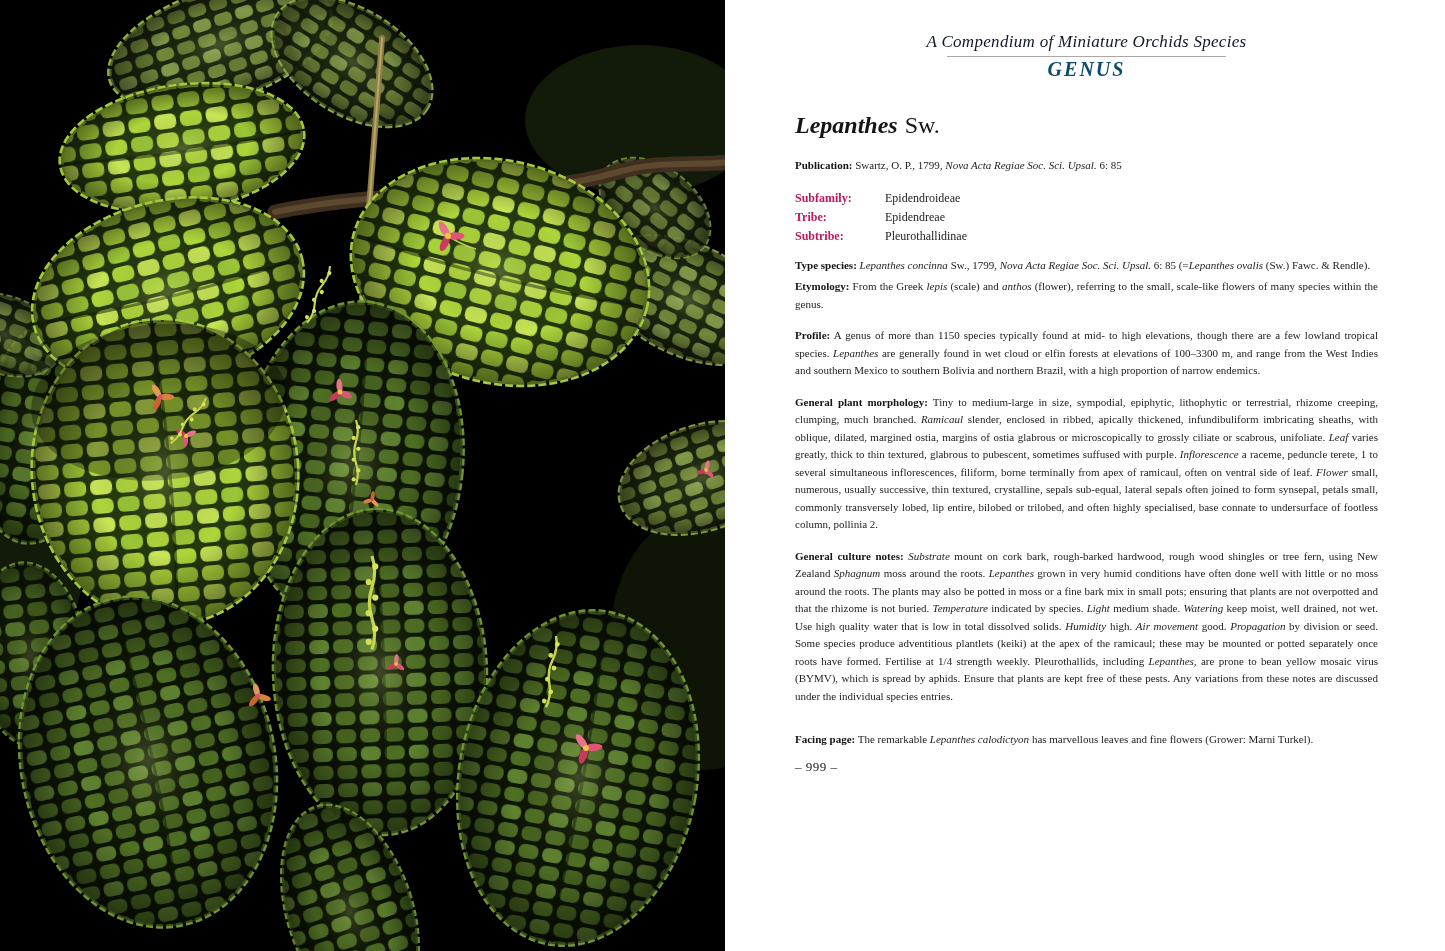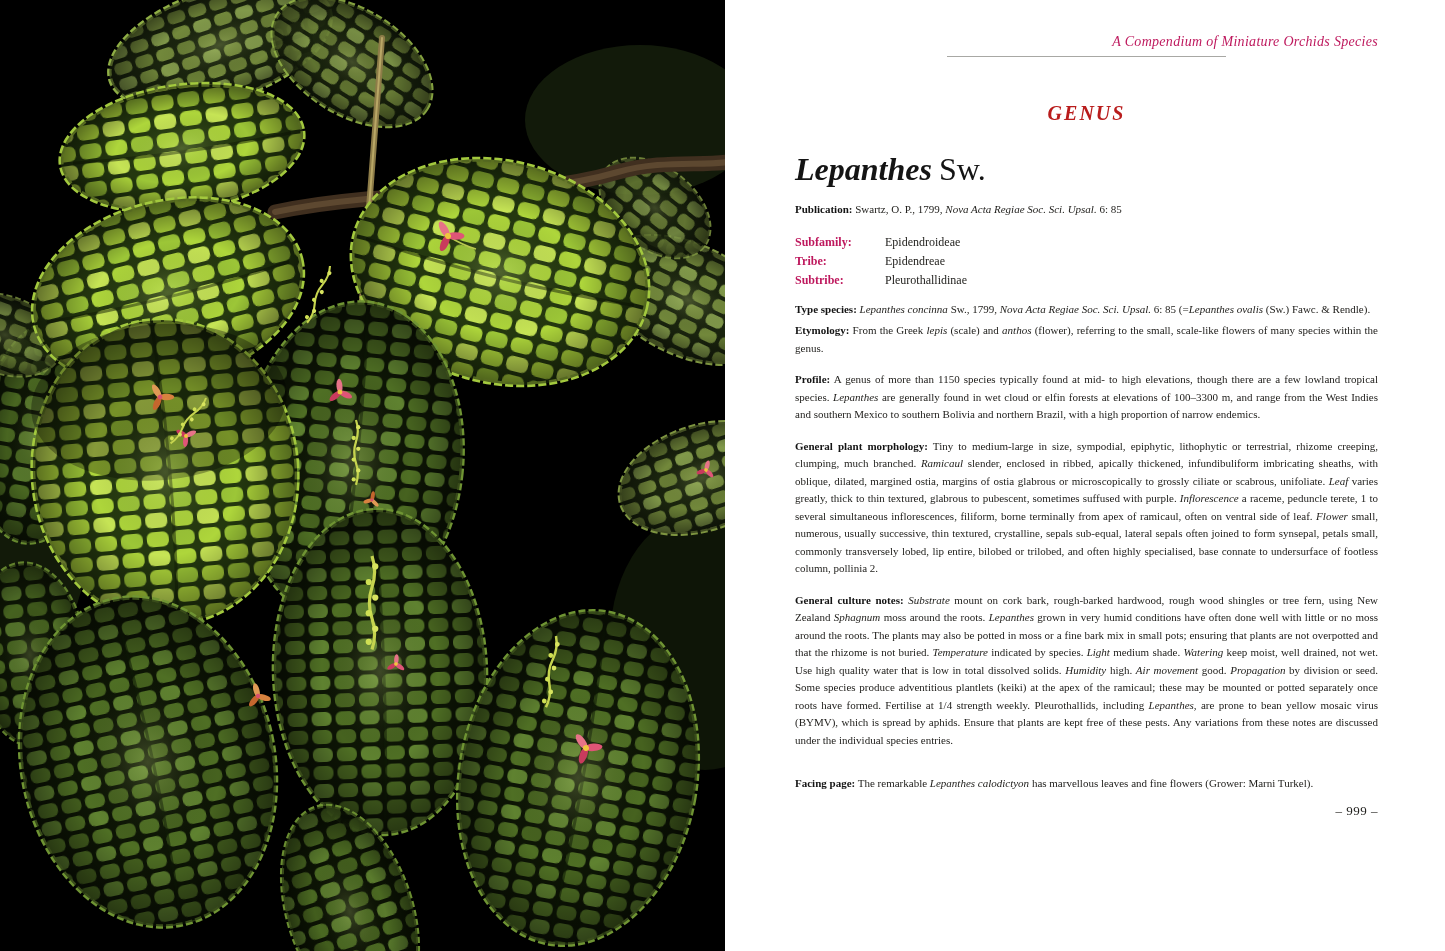--- a/index.html
+++ b/index.html
@@ -1,40 +1,40 @@
 <!DOCTYPE html>
 <html><head>
 <meta charset="utf-8">
 <style>
   html,body{margin:0;padding:0;background:#ffffff;}
   .spread{width:1445px;height:951px;display:flex;overflow:hidden;background:#ffffff;}
   .photo-pane{width:725px;height:951px;flex:0 0 auto;background:#000;}
   .photo-pane svg{display:block;}
   .text-page{flex:1;box-sizing:border-box;height:951px;overflow:hidden;
     padding:34px 67px 0 70px;font-family:"Liberation Serif",serif;color:#1e1d1a;}
-  .running-head{text-align:right;font-style:italic;font-size:14px;color:#be185d;letter-spacing:.3px;line-height:15px;}
+  .running-head{text-align:center;font-style:italic;font-size:17px;color:#0f172a;letter-spacing:.3px;line-height:15px;}
   .head-rule{width:279px;margin:7px auto 0;border-top:1px solid #a8a8a4;height:0;}
-  .genus-label{margin-top:44px;text-align:center;font-weight:bold;font-style:italic;font-size:20px;line-height:24px;letter-spacing:2px;color:#b91c1c;}
-  .title{margin:24px 0 0;font-size:32px;line-height:40px;font-weight:normal;color:#141414;}
+  .genus-label{text-align:center;font-weight:bold;font-style:italic;font-size:20px;line-height:24px;letter-spacing:2px;color:#0c4a6e;}
+  .title{margin:24px 0 0;font-size:24px;line-height:40px;font-weight:normal;color:#141414;}
   .title .tg{font-weight:bold;font-style:italic;}
   .title .ta{margin-left:7px;}
   .para{margin:0;text-align:justify;font-size:11px;line-height:17.5px;color:#23221f;}
   .para b{font-weight:bold;color:#141414;}
   .para i{font-style:italic;}
   .mt-pub{margin-top:12px;}
   .tax{margin-top:14px;font-size:12px;color:#23221f;}
   .tax-row{display:flex;line-height:19px;}
   .tax-label{width:90px;font-weight:bold;color:#be185d;}
   .mt-type{margin-top:11px;}
   .mt-ety{margin-top:4px;}
   .mt-prof{margin-top:14px;}
   .mt-morph{margin-top:14px;}
   .mt-cult{margin-top:14px;}
   .mt-face{margin-top:26px;}
-  .pageno{margin-top:10px;text-align:right;font-size:13px;letter-spacing:.5px;color:#23221f;}
+  .pageno{margin-top:10px;font-size:13px;letter-spacing:.5px;color:#23221f;}
 </style>
 </head>
 <body>
 
 <div class="spread">
 
   <div class="photo-pane">
     <svg viewBox="0 0 725 951" width="725" height="951" role="img">
       <defs>
         <pattern id="netB" width="52" height="38" patternUnits="userSpaceOnUse">

